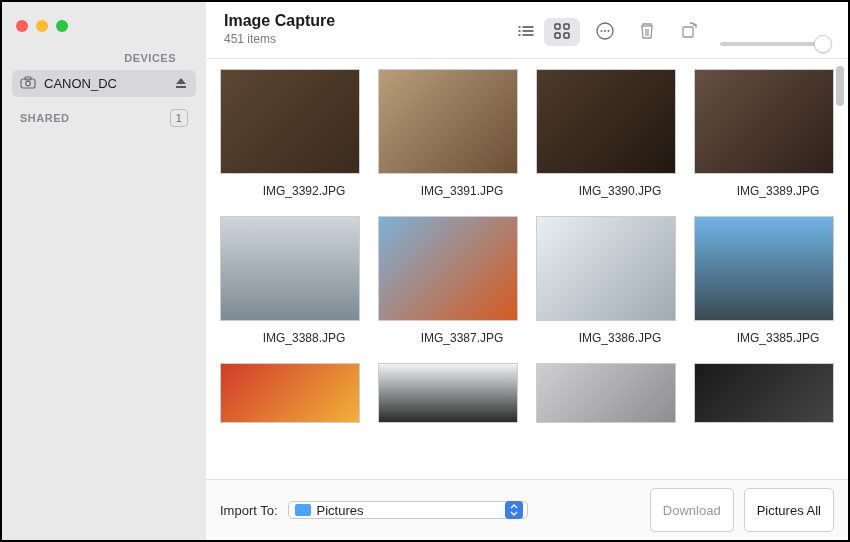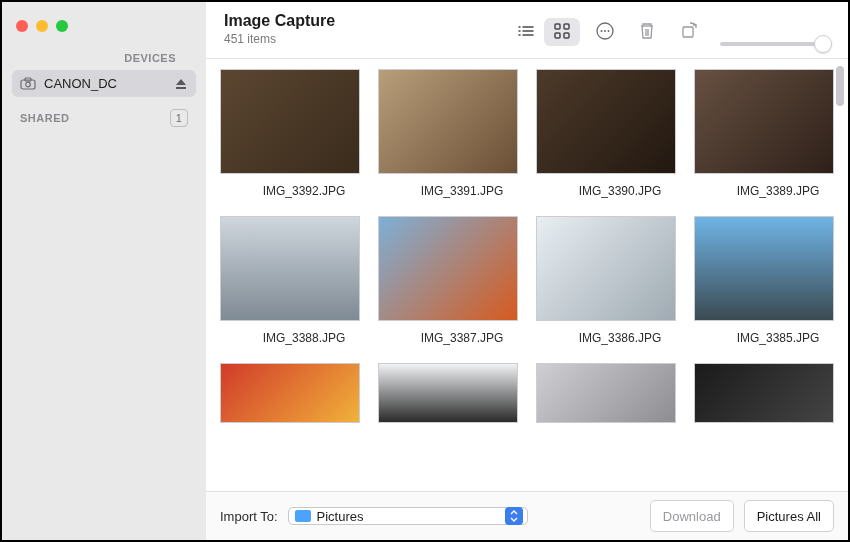--- a/index.html
+++ b/index.html
@@ -3,21 +3,21 @@
 <meta charset="utf-8">
 <style>
   * { box-sizing: border-box; margin: 0; padding: 0; }
   body { font-family: -apple-system, Helvetica, Arial, sans-serif; width: 850px; height: 542px; overflow: hidden; background: #fff; }
   .window { width: 850px; height: 542px; display: flex; border: 2px solid #000; background: #f4f4f5; }
   .sidebar { width: 210px; background: #e9e9ea; padding-top: 12px; display: flex; flex-direction: column; font-size: 13px; }
   .traffic { display: flex; gap: 8px; padding: 6px 14px 16px 14px; }
   .dot { width: 12px; height: 12px; border-radius: 50%; }
   .red { background: #ff5f57; } .yellow { background: #febc2e; } .green { background: #28c840; }
   .section-label { color: #8a8a8e; font-size: 11px; font-weight: 600; letter-spacing: .5px; padding: 4px 30px 6px 18px; text-align: right; }
-  .device-row { display:flex; align-items:center; background:#d7d7db; margin:0 10px; border-radius:6px; padding:6px 8px; gap:8px; }
+  .device-row { display:flex; align-items:flex-start; background:#d7d7db; margin:0 10px; border-radius:6px; padding:6px 8px; gap:8px; }
   .device-row .name { flex:1; color:#222; }
   .cam-icon,.eject-icon,.badge { display:inline-flex; align-items:center; justify-content:center; }
   .eject-icon { color:#555; }
   .shared-row { display:flex; align-items:center; padding:12px 18px 6px 18px; color:#8a8a8e; font-size:11px; font-weight:600; letter-spacing:.5px; }
   .shared-row .spacer { flex:1; }
   .badge-box { border:1px solid #bdbdc2; border-radius:4px; width:18px; height:18px; font-size:11px; color:#6b6b6f; display:flex; align-items:center; justify-content:center; font-weight:500; }
   .main { flex:1; display:flex; flex-direction:column; background:#fff; position:relative; }
   .toolbar { display:flex; align-items:flex-end; padding:10px 12px 12px 18px; border-bottom:1px solid #e3e3e6; gap:8px; }
   .title-block { display:flex; flex-direction:column; margin-right:auto; }
   .title { font-size:16px; font-weight:700; color:#1c1c1e; }
@@ -36,21 +36,21 @@
   .thumb.partial { height:60px; }
   .fname { font-size:12px; color:#2b2b2d; margin-top:10px; text-align:right;padding-left:28px; }
   .scrollbar { position:absolute; right:4px; top:64px; width:8px; height:40px; background:#c8c8cc; border-radius:4px; }
   .footer { border-top:1px solid #e0e0e3; padding:8px 14px; display:flex; align-items:center; gap:10px; background:#fafafb; }
   .footer-label { font-size:13px; color:#2a2a2c; }
   .dest { flex:0 0 240px; height:18px; border:1px solid #c7c7cc; border-radius:5px; display:flex; align-items:center; background:#fff; padding:0 4px 0 6px; gap:6px; font-size:13px; }
   .dest .folder { width:16px; height:12px; background:#4aa3ff; border-radius:2px; }
   .dest .txt { flex:1; color:#222; }
   .dest .chev { width:18px; height:18px; background:#3b7ded; border-radius:4px; display:flex; flex-direction:column; align-items:center; justify-content:center; color:#fff; }
   .footer .spacer { flex:1; }
-  .btn { height:32px; border:1px solid #d0d0d4; border-radius:5px; background:#fff; padding:0 12px; font-size:13px; color:#9a9a9e; }
+  .btn { height:44px; border:1px solid #d0d0d4; border-radius:5px; background:#fff; padding:0 12px; font-size:13px; color:#9a9a9e; }
   .btn.primary { color:#1c1c1e; }
   
   .t0{background:linear-gradient(135deg,#5b4631,#3a2b1c);} 
   .t1{background:linear-gradient(135deg,#b89e7a,#6a4f36);} 
   .t2{background:linear-gradient(135deg,#4d3a2a,#221810);} 
   .t3{background:linear-gradient(135deg,#665041,#2e2019);} 
   .t4{background:linear-gradient(180deg,#cfd6dd,#7e8a94);} 
   .t5{background:linear-gradient(135deg,#7eb0d8,#d65a1e);} 
   .t6{background:linear-gradient(135deg,#e8eef2,#9faab2);} 
   .t7{background:linear-gradient(180deg,#6fb4e6,#3b4a52);} 

